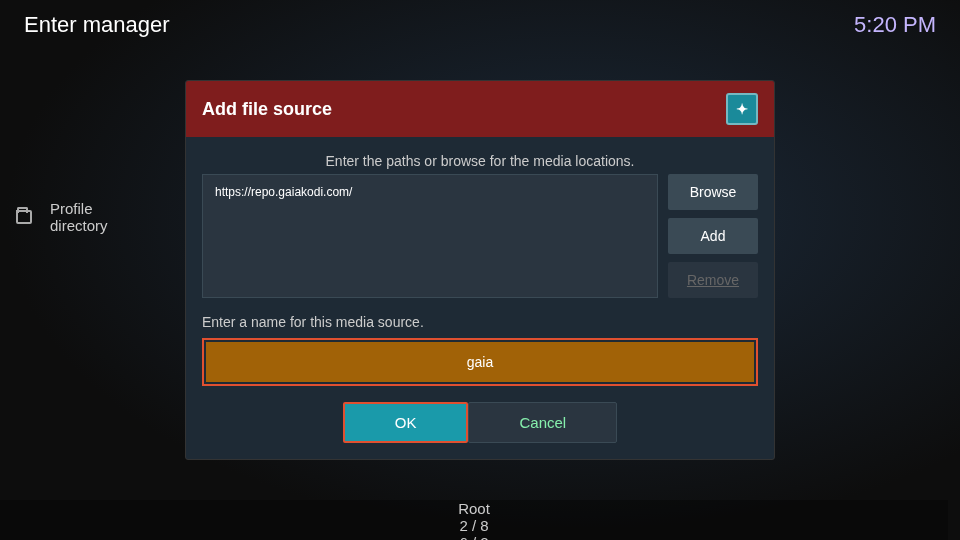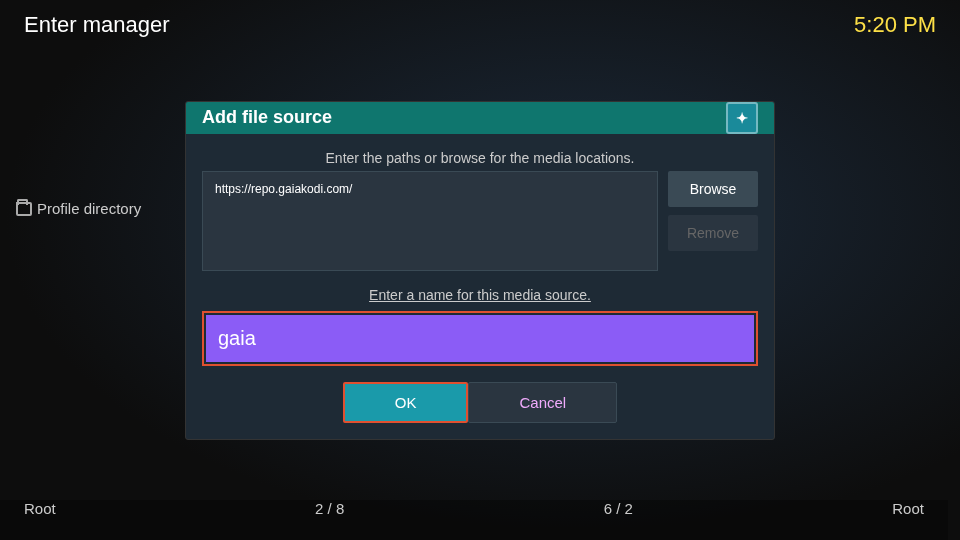--- a/index.html
+++ b/index.html
@@ -35,38 +35,38 @@
 
     .header-title {
       font-size: 22px;
       font-weight: normal;
       color: #fff;
     }
 
     .header-time {
       font-size: 22px;
       font-weight: normal;
-      color: #fde047;
+      color: #c4b5fd;
     }
 
     
     .sidebar {
       position: absolute;
       top: 50px;
       left: 0;
       width: 170px;
       bottom: 40px;
       z-index: 10;
       padding-top: 140px;
     }
 
     .sidebar-item {
       display: flex;
       align-items: center;
-      gap: 5px;
+      gap: 18px;
       padding: 10px 16px;
       font-size: 15px;
       color: #ccc;
       cursor: pointer;
     }
 
     .sidebar-item .folder-icon {
       width: 16px;
       height: 14px;
       border: 2px solid #aaa;
@@ -83,24 +83,26 @@
       border-bottom: none;
       border-radius: 2px 2px 0 0;
     }
 
     
     .footer {
       position: absolute;
       bottom: 0; left: 0; right: 12px;
       height: 40px;
       display: flex;
+      align-items: center;
       justify-content: space-between;
       padding: 0 24px;
       z-index: 10;
       background: rgba(0,0,0,0.3);
+      flex-direction: column;
     }
 
     .footer-text {
       font-size: 15px;
       color: #ccc;
     }
 
     
     .modal-overlay {
       position: absolute;
@@ -114,22 +116,22 @@
     
     .dialog {
       width: 590px;
       background: #1e2a35;
       border: 1px solid #333;
       border-radius: 3px;
       overflow: hidden;
     }
 
     .dialog-header {
-      background: #0f766e;
-      padding: 0 16px;
+      background: #7f1d1d;
+      padding: 12px 16px;
       display: flex;
       align-items: center;
       justify-content: space-between;
     }
 
     .dialog-header-title {
       font-size: 18px;
       font-weight: bold;
       color: #fff;
     }
@@ -196,44 +198,44 @@
 
     .btn-secondary {
       background: #3a4a55;
       color: #fff;
     }
 
     .btn-disabled {
       background: #2a3540;
       color: #666;
       cursor: default;
+      text-decoration: underline;
     }
 
     
     .name-desc {
-      text-align: center;
       font-size: 14px;
       color: #ccc;
       margin-bottom: 8px;
-      text-decoration: underline;
     }
 
     .name-input-container {
       border: 2px solid #e05030;
       padding: 2px;
       margin-bottom: 16px;
     }
 
     .name-input {
       width: 100%;
-      background: #8b5cf6;
+      background: #a16207;
       border: none;
       padding: 12px;
-      font-size: 20px;
-      color: #fff;
+      font-size: 14px;
+      color: #fff;
+      text-align: center;
       outline: none;
     }
 
     
     .action-buttons {
       display: flex;
       justify-content: center;
       gap: 0;
     }
 
@@ -242,21 +244,21 @@
       color: #fff;
       font-size: 15px;
       padding: 10px 50px;
       border: 2px solid #e05030;
       border-radius: 2px;
       cursor: pointer;
     }
 
     .btn-cancel {
       background: #2a3540;
-      color: #f0abfc;
+      color: #86efac;
       font-size: 15px;
       padding: 10px 50px;
       border: 1px solid #3a4a55;
       border-radius: 2px;
       cursor: pointer;
     }
   </style>
 </head>
 <body>
 
@@ -291,20 +293,21 @@
 
     <div class="dialog-body">
       <p class="dialog-desc">Enter the paths or browse for the media locations.</p>
 
       <div class="url-section">
         <div class="url-input-area">
           <span>https://repo.gaiakodi.com/</span>
         </div>
         <div class="url-buttons">
           <button class="btn btn-secondary">Browse</button>
+          <button class="btn btn-secondary">Add</button>
           <button class="btn btn-disabled">Remove</button>
         </div>
       </div>
 
       <p class="name-desc">Enter a name for this media source.</p>
       <div class="name-input-container">
         <input class="name-input" type="text" value="gaia" style="">
       </div>
 
       <div class="action-buttons">

